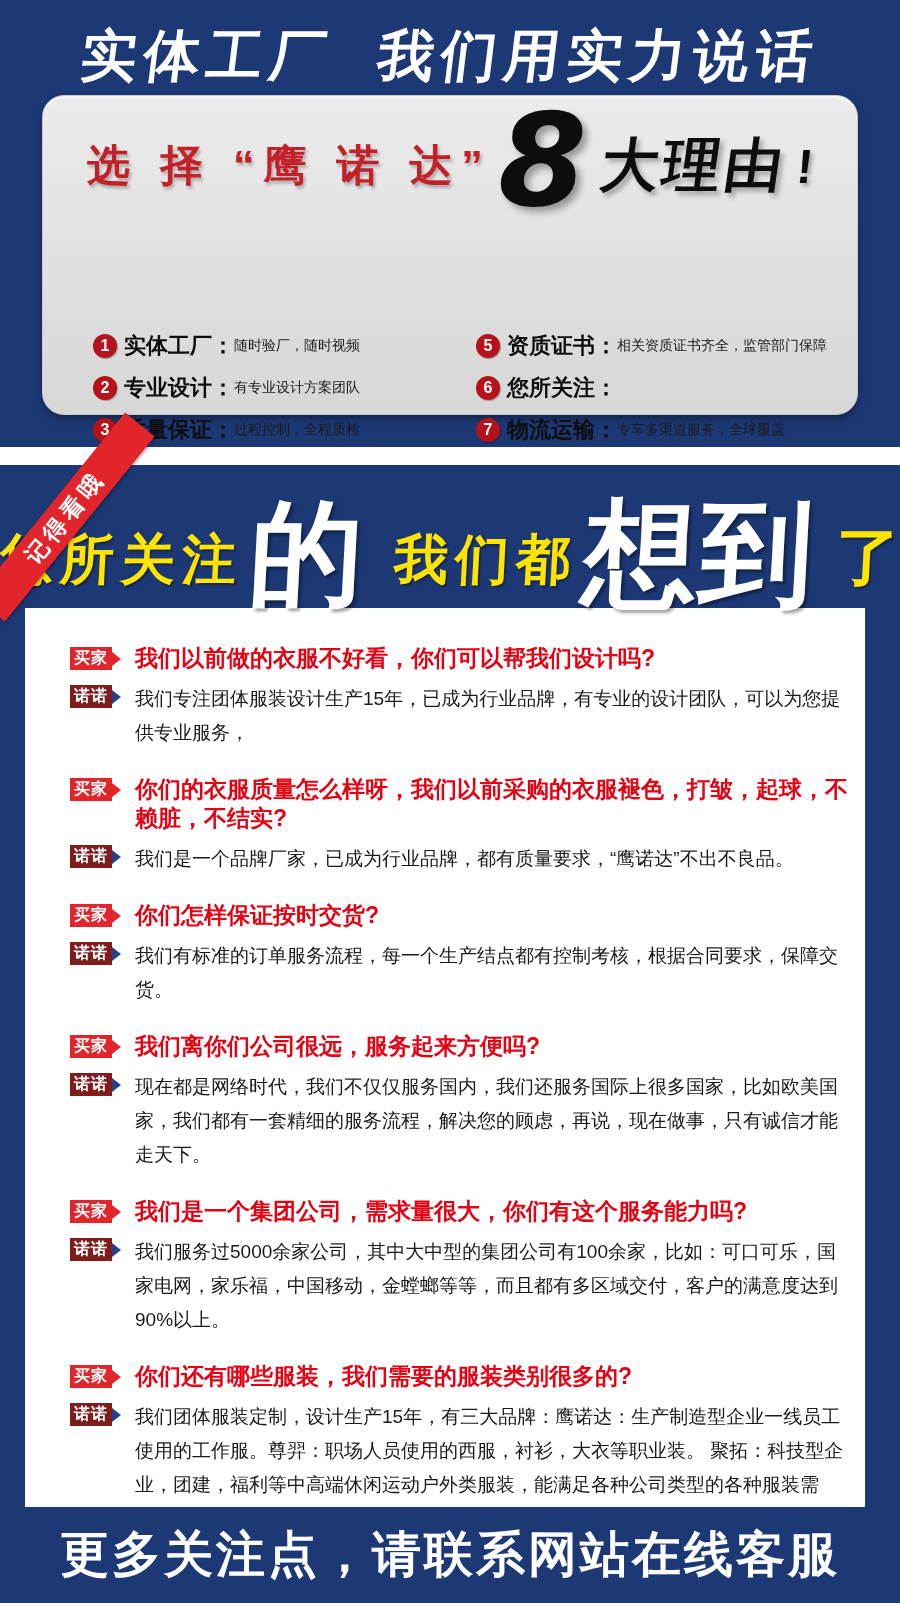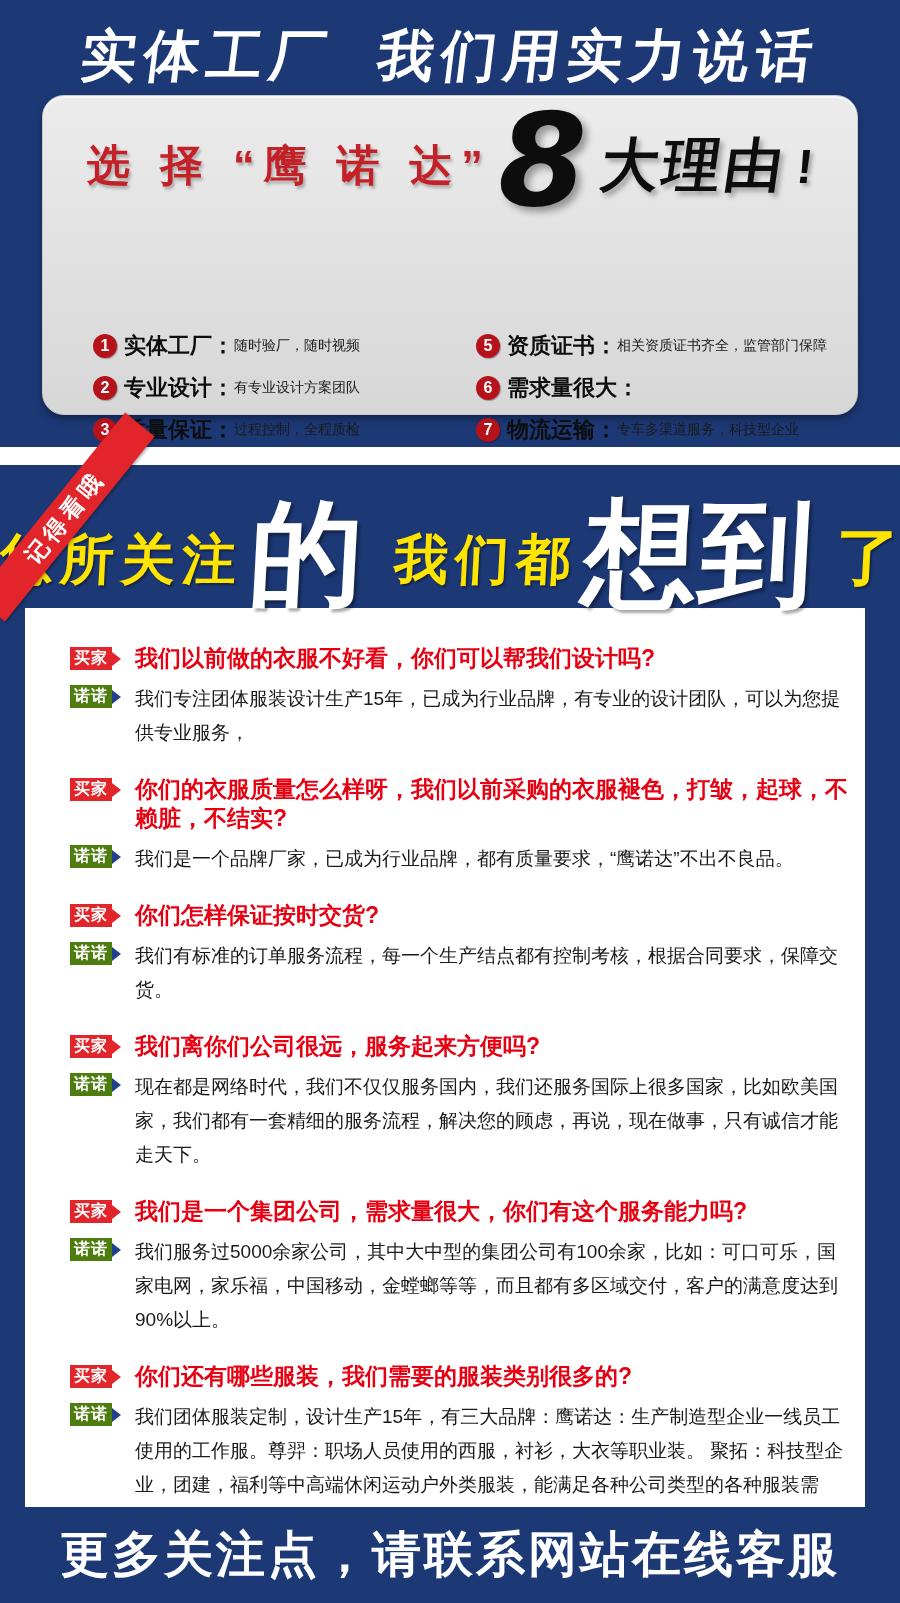--- a/index.html
+++ b/index.html
@@ -104,21 +104,21 @@
     position:relative; width:42px; height:23px;
     display:flex; align-items:center; justify-content:center;
     color:#ffffff; font-size:16px; font-weight:bold; letter-spacing:1px;
   }
   .tag::after {
     content:""; position:absolute; left:100%; top:5px;
     border-top:7px solid transparent; border-bottom:7px solid transparent;
     border-left:9px solid;
   }
   .tag-buyer  { background:#e2252b; } .tag-buyer::after  { border-left-color:#e2252b; }
-  .tag-seller { background:#4d7c0f; } .tag-seller::after { border-left-color:#21418c; }
+  .tag-seller { background:#7f1d1d; } .tag-seller::after { border-left-color:#21418c; }
   .q-text {
     flex:1; color:#e60012; font-size:23px; font-weight:700;
     line-height:29px; padding-top:0;
   }
   .a-row { margin-top:9px; }
   .a-text {
     flex:1; color:#1a1a1a; font-size:19px; font-weight:500;
     line-height:34px;
   }
   .bottom-banner {
@@ -167,26 +167,26 @@
           </div>
         </div>
         <div class="reasons-col-right">
           <div class="reason">
             <span class="num-badge">5</span>
             <span class="reason-label">资质证书：</span>
             <span class="reason-text">相关资质证书齐全，监管部门保障</span>
           </div>
           <div class="reason">
             <span class="num-badge">6</span>
-            <span class="reason-label">需求量很大：</span>
+            <span class="reason-label">您所关注：</span>
           </div>
           <div class="reason">
             <span class="num-badge">7</span>
             <span class="reason-label">物流运输：</span>
-            <span class="reason-text">专车多渠道服务，科技型企业</span>
+            <span class="reason-text">专车多渠道服务，全球覆盖</span>
           </div>
           <div class="reason">
             <span class="num-badge">8</span>
             <span class="reason-label">售后服务：</span>
             <span class="reason-text">服务体系健全，终身服务</span>
           </div>
         </div>
       </div>
     </div>
   </div>

